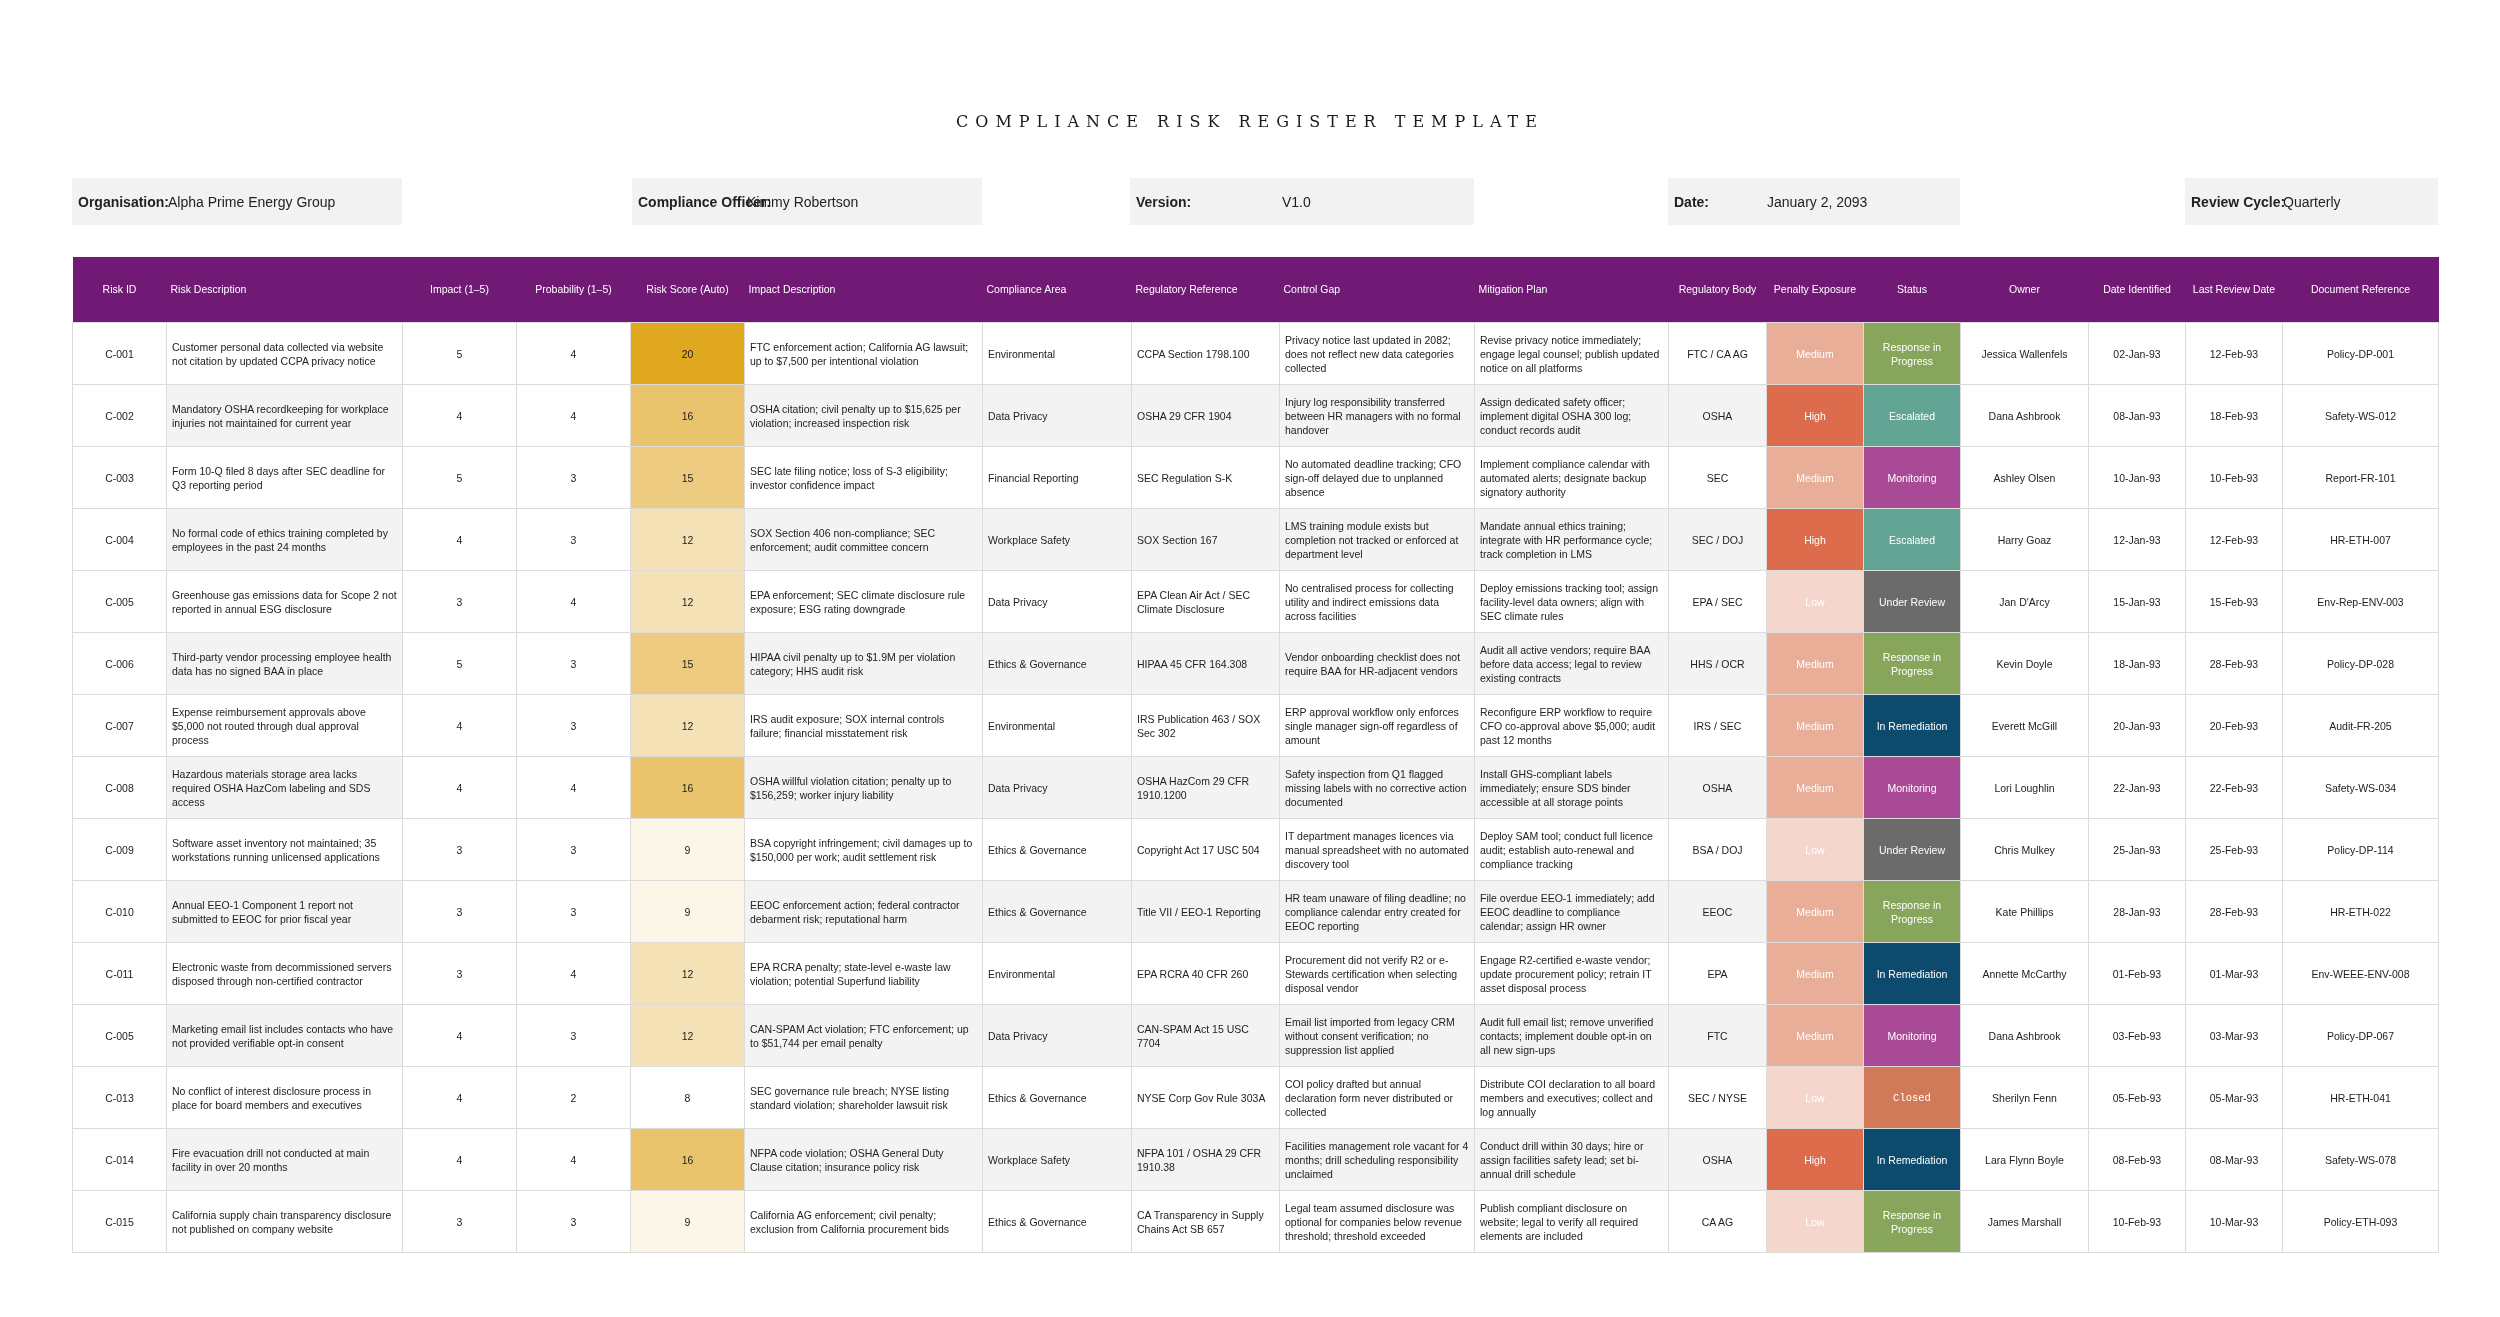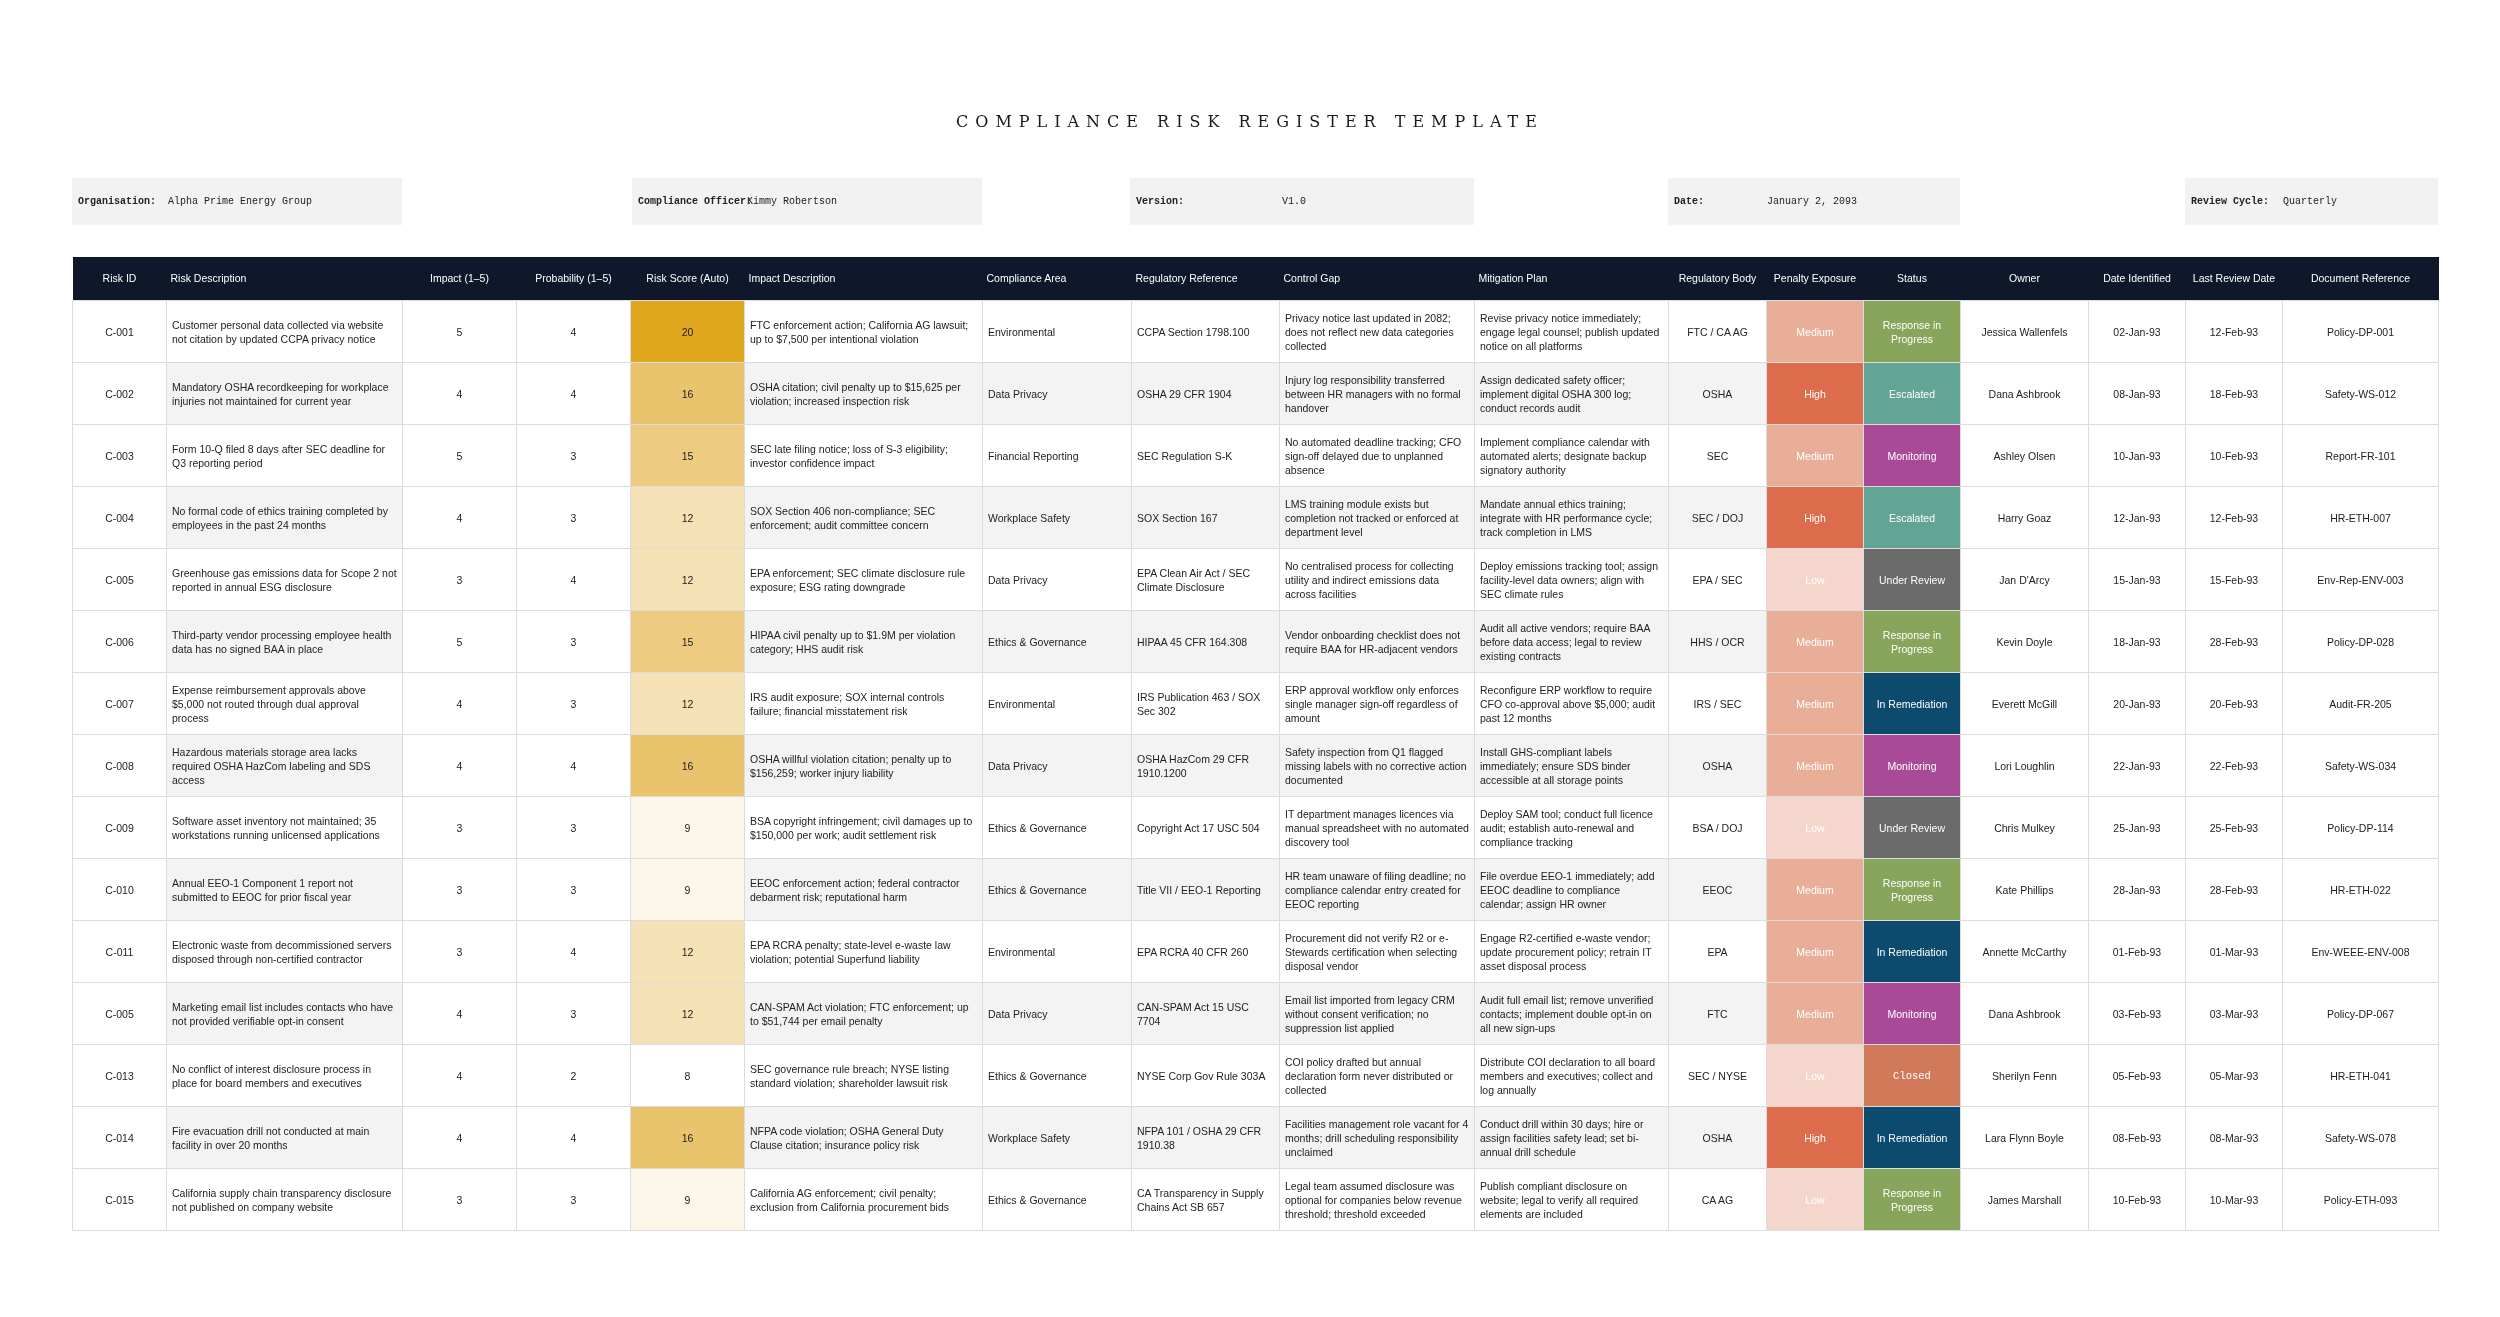--- a/index.html
+++ b/index.html
@@ -1,22 +1,22 @@
 <!DOCTYPE html>
 <html><head>
 <meta charset="utf-8">
 <style>
   html, body { margin:0; padding:0; background:#ffffff; }
   body { width:2500px; height:1317px; position:relative; overflow:hidden; font-family:"Liberation Sans", sans-serif; color:#222; }
   .title { position:absolute; left:0; width:2500px; top:112px; text-align:center; font-family:"DejaVu Serif", serif; font-size:16px; letter-spacing:7px; color:#1a1a1a; font-weight:normal; }
-  .info { position:absolute; top:178px; height:47px; background:#f2f2f2; display:flex; align-items:center; font-size:10px;font-family:Liberation Mono, monospace; }
+  .info { position:absolute; top:178px; height:47px; background:#f2f2f2; display:flex; align-items:center; font-size:14px; }
   .info .lbl { font-weight:bold; margin-left:6px; }
   .info .val { position:absolute; }
   table.reg { position:absolute; left:72px; top:257px; border-collapse:collapse; table-layout:fixed; width:2366px; font-size:10.5px; }
-  table.reg th { background:#0f172a; color:#fff; font-weight:normal; height:33px; padding:5px 4px; line-height:15px; font-size:10.5px; border:none; }
+  table.reg th { background:#701a75; color:#fff; font-weight:normal; height:33px; padding:16px 4px; line-height:15px; font-size:10.5px; border:none; }
   table.reg td { height:61px; border:1px solid #dcdcdc; padding:0 5px; line-height:14px; vertical-align:middle; }
   .c { text-align:center; }
   .l { text-align:left; }
   tr.alt td.shade { background:#f3f3f3; }
   .pen, .stat { color:#fff; text-align:center; }
   .pen-high { background:#dc6c4b; }
   .pen-medium { background:#e8ae98; }
   .pen-low { background:#f4d6cd; }
   .st-rip { background:#87a55b; }
   .st-esc { background:#62a595; }

